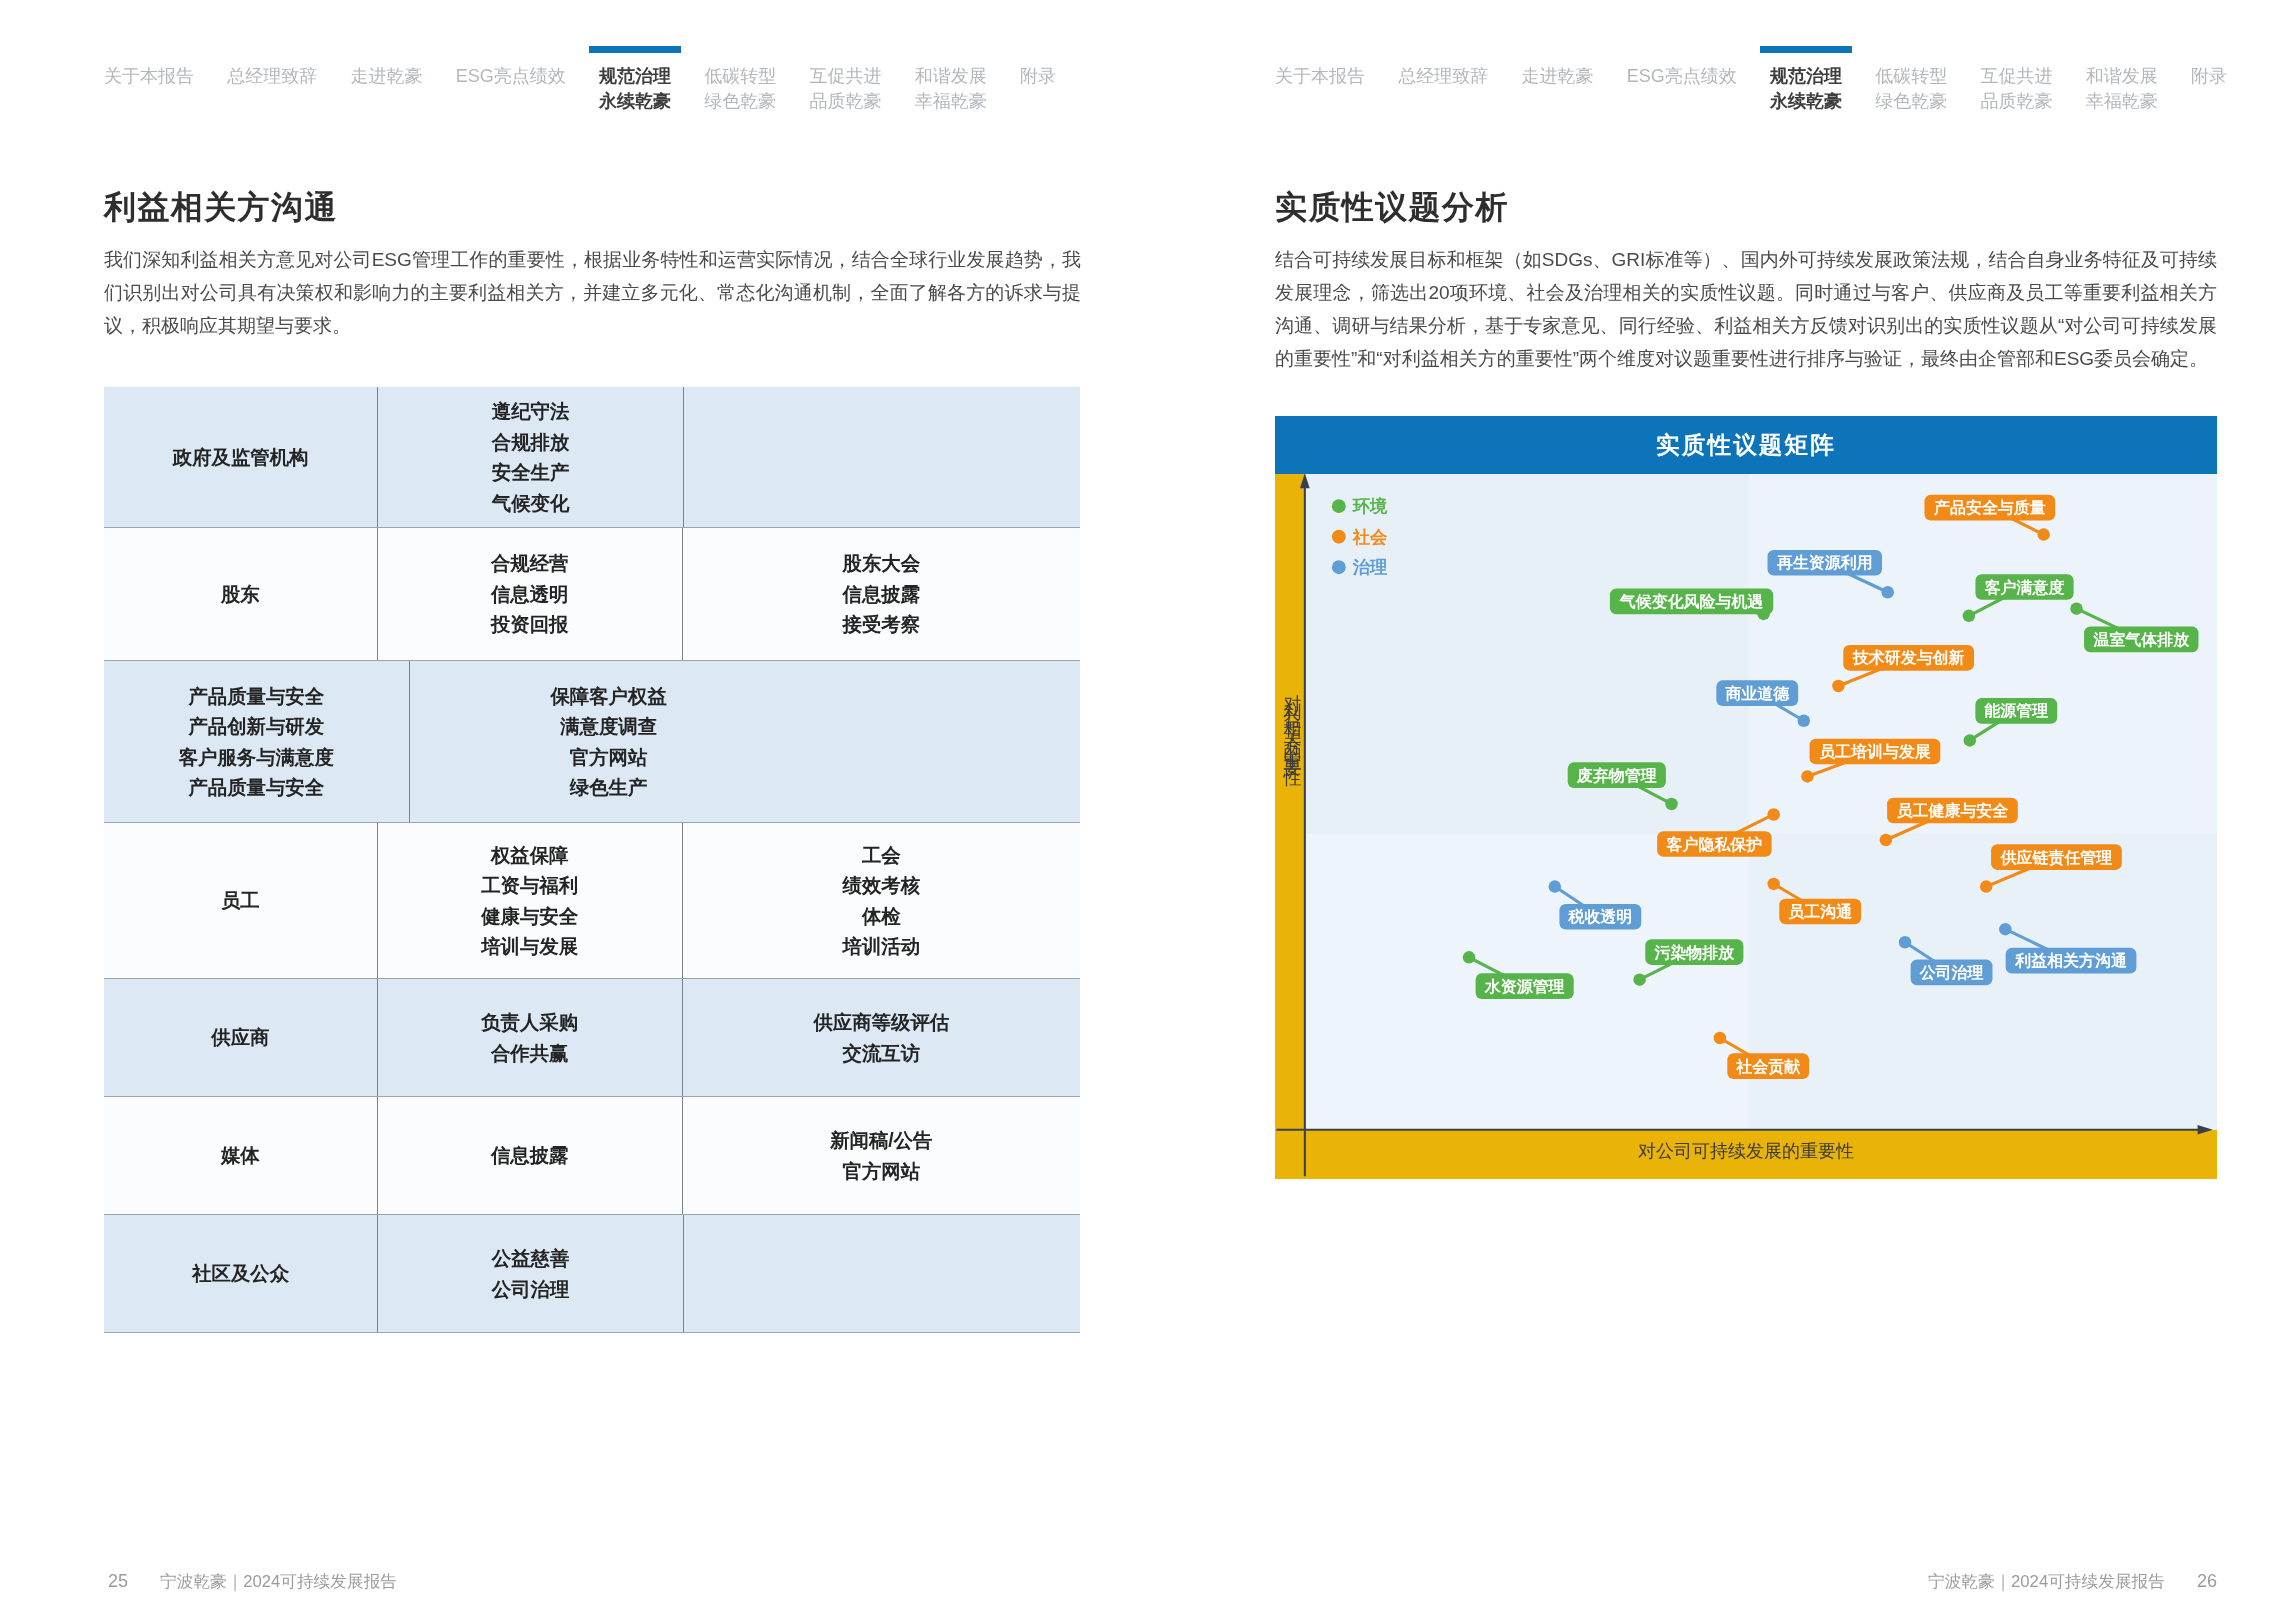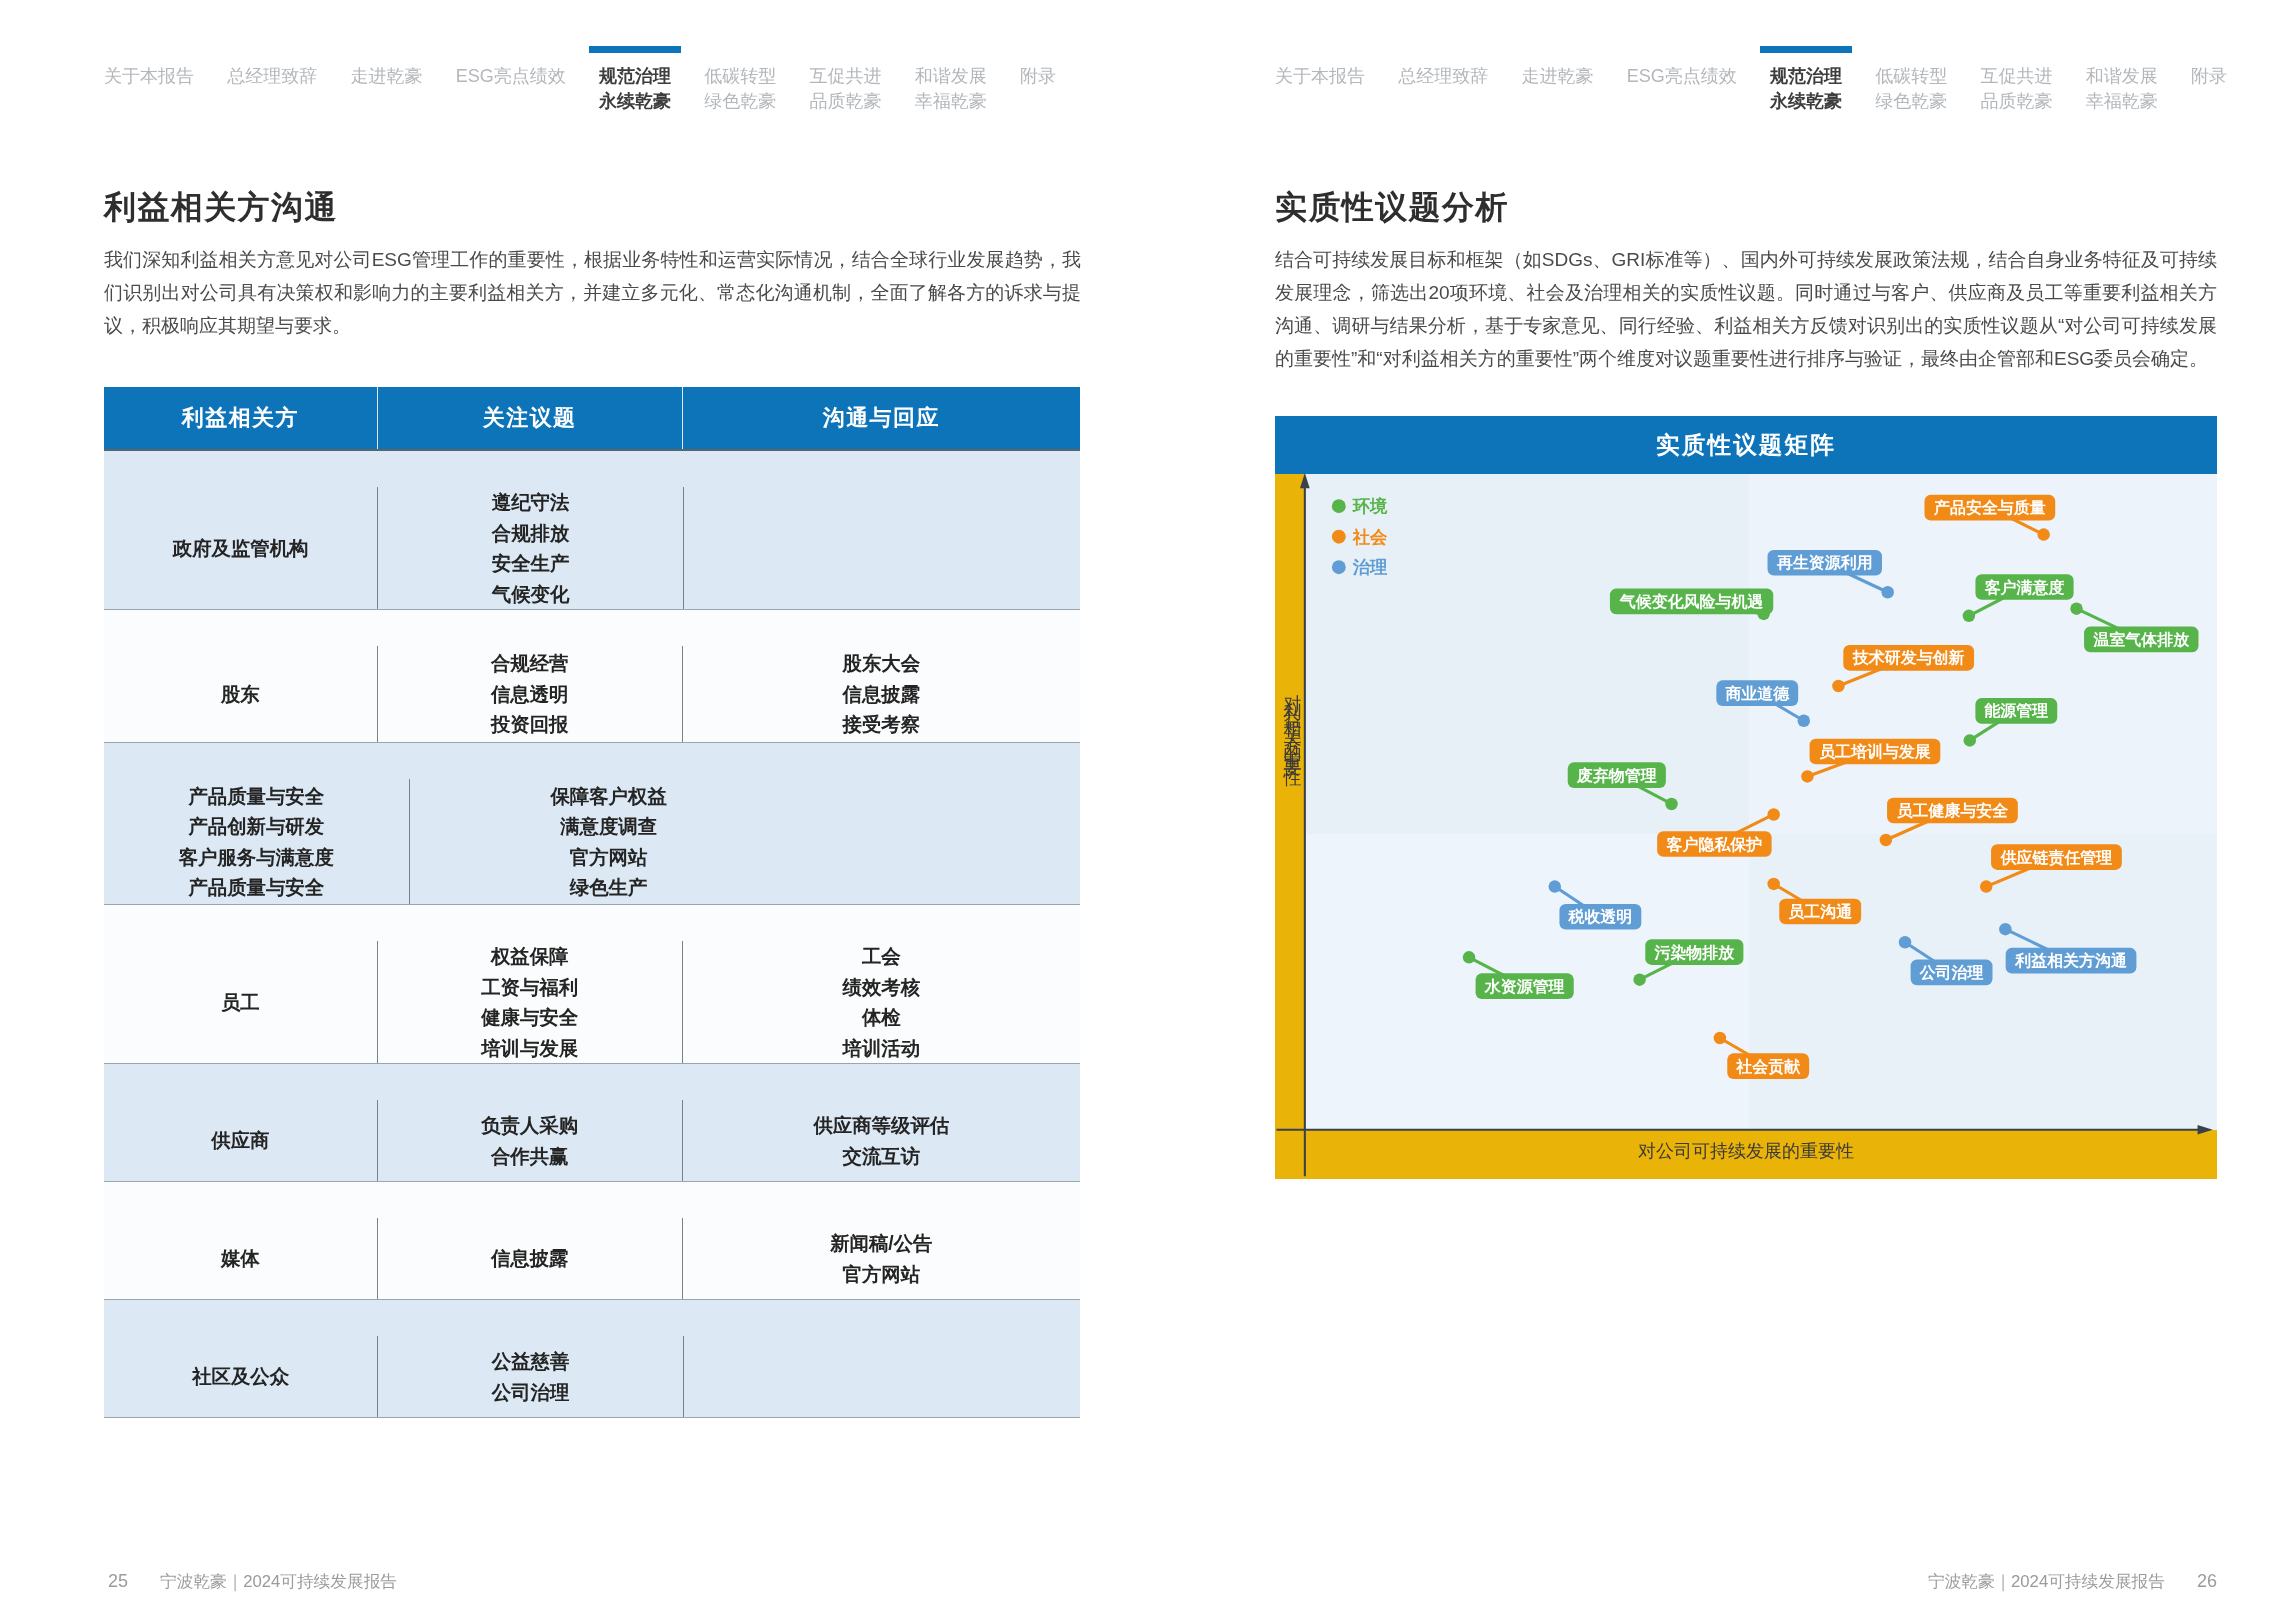--- a/index.html
+++ b/index.html
@@ -36,21 +36,21 @@
   .thead .hc{display:flex;align-items:center;justify-content:center;color:#ffffff;
     font-size:22px;font-weight:700;letter-spacing:1.4px;}
   .hc.c1,.tc.c1{width:28%;}
   .hc.c2,.tc.c2{width:31.2%;}
   .hc.c3,.tc.c3{width:40.8%;}
   .hc.c1,.hc.c2{border-right:1.4px solid rgba(255,255,255,.85);}
   .trow{display:flex;border-bottom:1.4px solid #9aa6ae;}
   .trow.alt{background:#dce9f4;}
   .trow.plain{background:#fbfcfd;}
   .tc{display:flex;flex-direction:column;align-items:center;justify-content:center;
-    font-size:19.4px;line-height:30.5px;font-weight:700;color:#242424;text-align:center;margin-top:36px;}
+    font-size:19.4px;line-height:30.5px;font-weight:700;color:#242424;text-align:center;}
   .tc.c1,.tc.c2{border-right:1.4px solid #76838c;}
 
   
   .footer{position:absolute;top:1570px;font-size:16.7px;color:#9b9b9b;display:flex;align-items:center;}
   .footer .pageno{font-size:18px;}
   #page-left .footer{left:108px;gap:32px;}
   #page-right .footer{left:104px;width:942px;justify-content:flex-end;gap:32px;}
 
   
   .chart-card{position:absolute;left:104px;top:416px;width:942px;height:763px;background:#eab308;}
@@ -76,25 +76,20 @@
       <div class="nav-item"><span class="l1">低碳转型</span><span class="l2">绿色乾豪</span></div>
       <div class="nav-item"><span class="l1">互促共进</span><span class="l2">品质乾豪</span></div>
       <div class="nav-item"><span class="l1">和谐发展</span><span class="l2">幸福乾豪</span></div>
       <div class="nav-item"><span class="l1">附录</span></div>
     </nav>
 
   <h1 class="sec-title">利益相关方沟通</h1>
   <p class="intro">我们深知利益相关方意见对公司ESG管理工作的重要性，根据业务特性和运营实际情况，结合全球行业发展趋势，我们识别出对公司具有决策权和影响力的主要利益相关方，并建立多元化、常态化沟通机制，全面了解各方的诉求与提议，积极响应其期望与要求。</p>
 
   <div class="stk-table">
-    <div class="thead">
-      <div class="hc c1">利益相关方</div>
-      <div class="hc c2">关注议题</div>
-      <div class="hc c3">沟通与回应</div>
-    </div>
     <div id="table-body">
         <div class="trow alt" style="min-height: 140px;">
           <div class="tc c1">
             <span>政府及监管机构</span>
           </div>
           <div class="tc c2">
             <span>遵纪守法</span>
             <span>合规排放</span>
             <span>安全生产</span>
             <span>气候变化</span>

